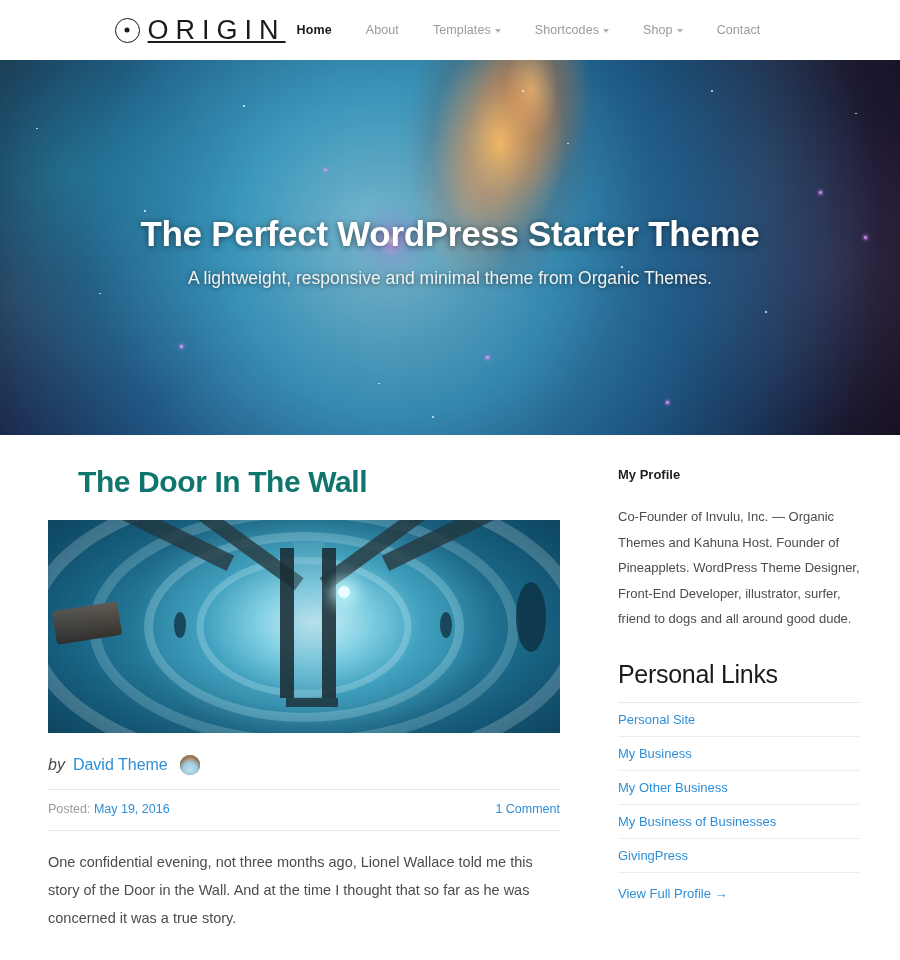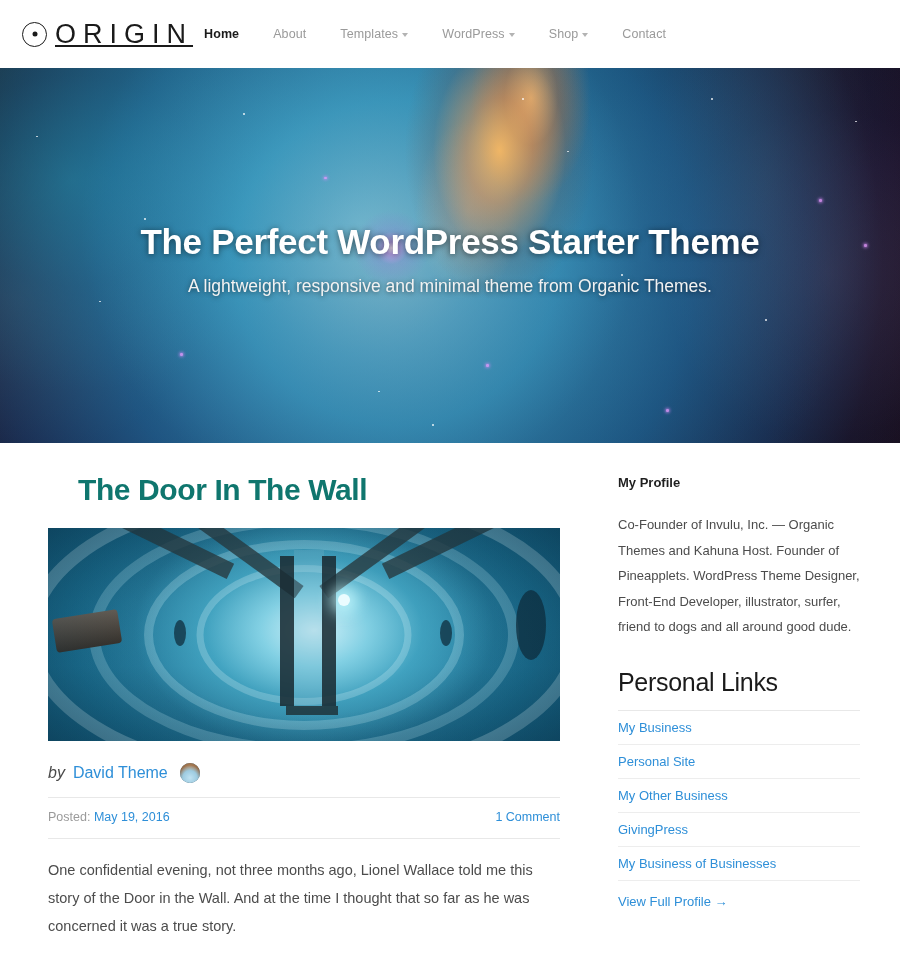--- a/index.html
+++ b/index.html
@@ -12,25 +12,25 @@
 
   body {
     font-family: "Liberation Sans", sans-serif;
     background: #ffffff;
     color: #444444;
     -webkit-font-smoothing: antialiased;
   }
 
   
   .site-header {
-    height: 68px;
+    height: 60px;
     background: #ffffff;
     display: flex;
     align-items: center;
-    justify-content: flex-start;
+    justify-content: center;
     padding: 0 36px 0 14px;
     position: relative;
   }
 
   .logo {
     display: flex;
     align-items: center;
     gap: 0px;
     font-size: 28px;
     letter-spacing: 7px;
@@ -406,21 +406,21 @@
       <span>Home</span>
     </a>
     <a class="nav-item" href="#">
       <span>About</span>
     </a>
     <a class="nav-item" href="#">
       <span>Templates</span>
       <span class="caret"></span>
     </a>
     <a class="nav-item" href="#">
-      <span>WordPress</span>
+      <span>Shortcodes</span>
       <span class="caret"></span>
     </a>
     <a class="nav-item" href="#">
       <span>Shop</span>
       <span class="caret"></span>
     </a>
     <a class="nav-item" href="#">
       <span>Contact</span>
     </a>
   </nav>
@@ -509,32 +509,32 @@
 
     <div class="widget">
       <h3 class="widget-title-sm">My Profile</h3>
       <p class="profile-bio">Co-Founder of Invulu, Inc. — Organic Themes and Kahuna Host. Founder of Pineapplets. WordPress Theme Designer, Front-End Developer, illustrator, surfer, friend to dogs and all around good dude.</p>
     </div>
 
     <div class="widget">
       <h3 class="widget-title-lg">Personal Links</h3>
       <ul class="links-list">
         <li>
-          <a href="#">My Business</a>
+          <a href="#">Personal Site</a>
         </li>
         <li>
-          <a href="#">Personal Site</a>
+          <a href="#">My Business</a>
         </li>
         <li>
           <a href="#">My Other Business</a>
         </li>
         <li>
-          <a href="#">GivingPress</a>
+          <a href="#">My Business of Businesses</a>
         </li>
         <li>
-          <a href="#">My Business of Businesses</a>
+          <a href="#">GivingPress</a>
         </li>
       </ul>
       <a class="view-profile" href="#">View Full Profile →</a>
     </div>
 
   </aside>
 </div>
 
 </body></html>

